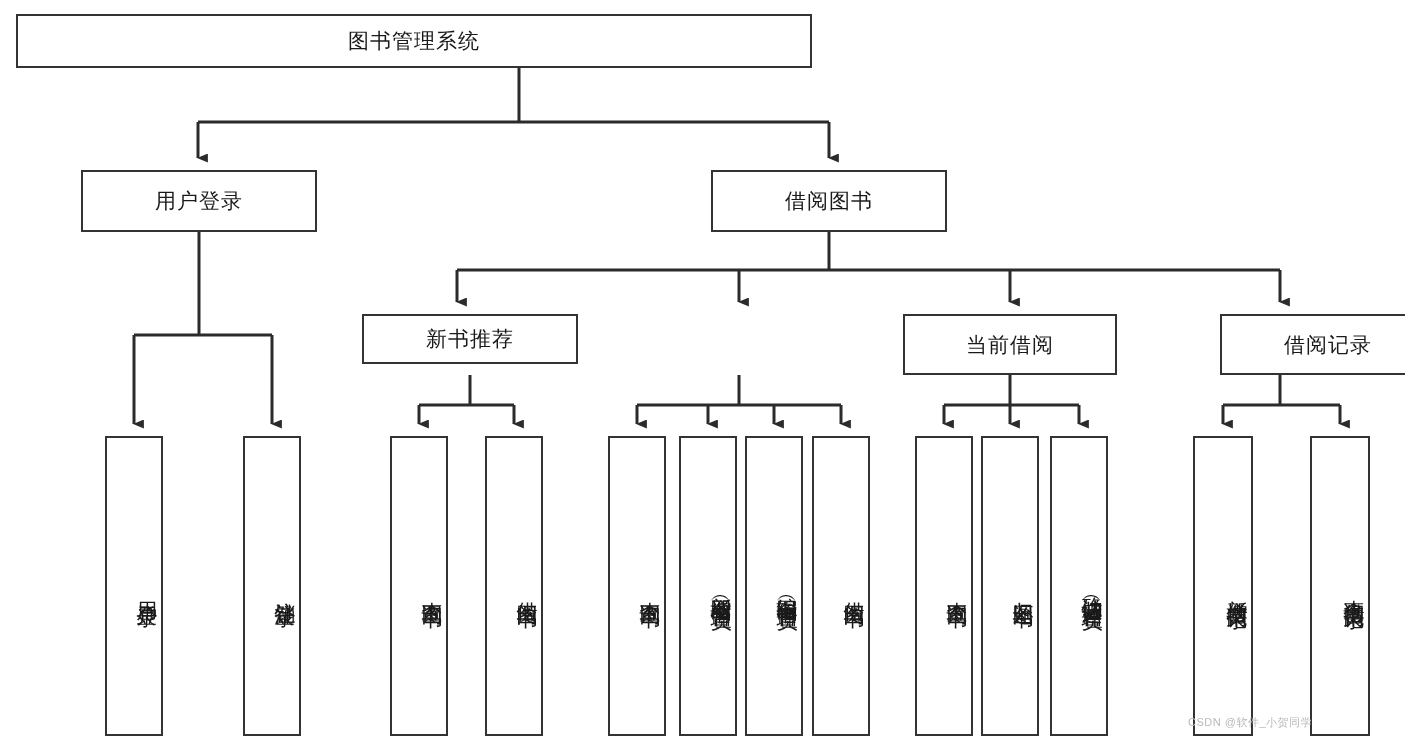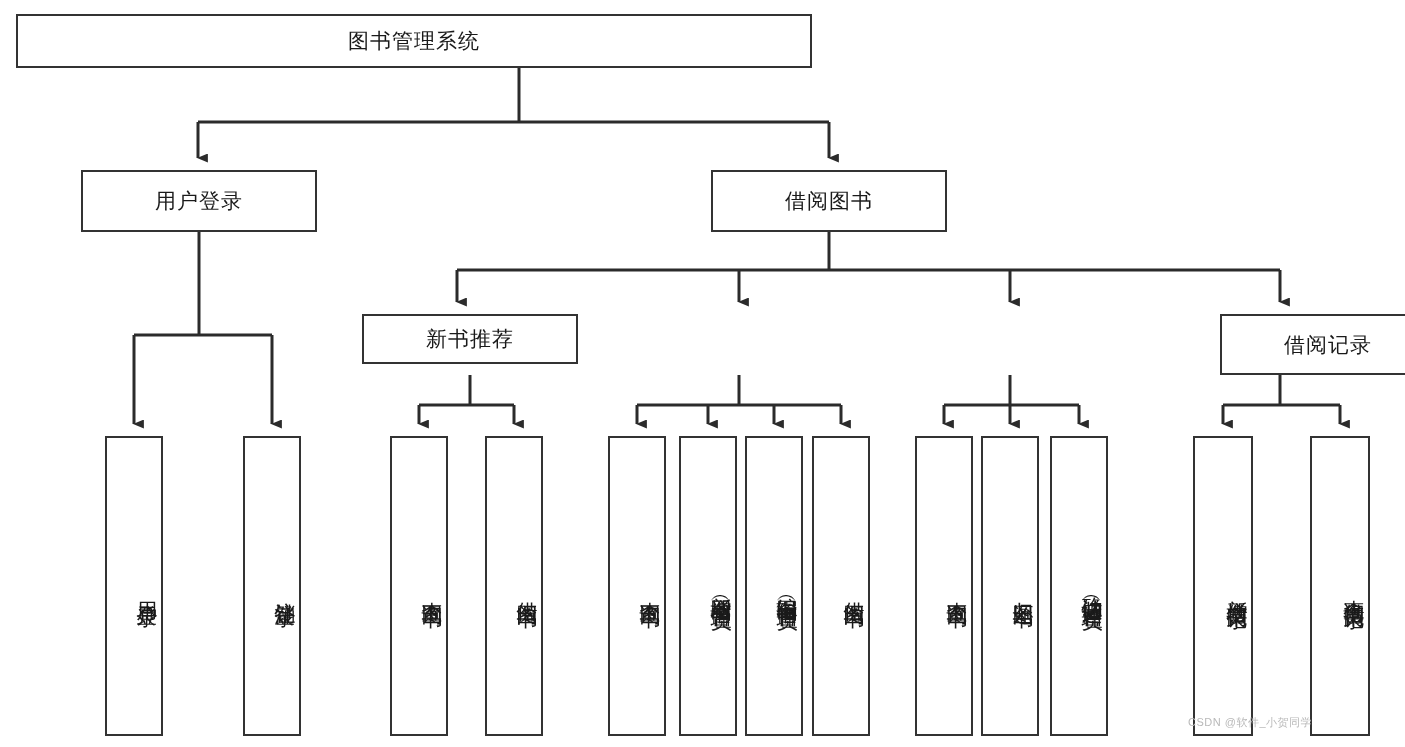--- a/index.html
+++ b/index.html
@@ -125,20 +125,23 @@
   <div class="node h" style="left:81px; top:170px; width:236px; height:62px;">
     <span>用户登录</span>
   </div>
   <div class="node h" style="left:711px; top:170px; width:236px; height:62px;">
     <span>借阅图书</span>
   </div>
 
   <div class="node h" style="left:362px; top:314px; width:216px; height:50px;">
     <span>新书推荐</span>
   </div>
+  <div class="node h" style="left:903px; top:314px; width:214px; height:61px;">
+    <span>当前借阅</span>
+  </div>
   <div class="node h" style="left:1172px; top:314px; width:216px; height:61px;margin-left:48px;">
     <span>借阅记录</span>
   </div>
 
   <div class="node v" style="left:105px; top:436px; width:58px; height:300px;">
     <span class="vtext">用户登录</span>
   </div>
   <div class="node v" style="left:243px; top:436px; width:58px; height:300px;">
     <span class="vtext">注销登录</span>
   </div>

